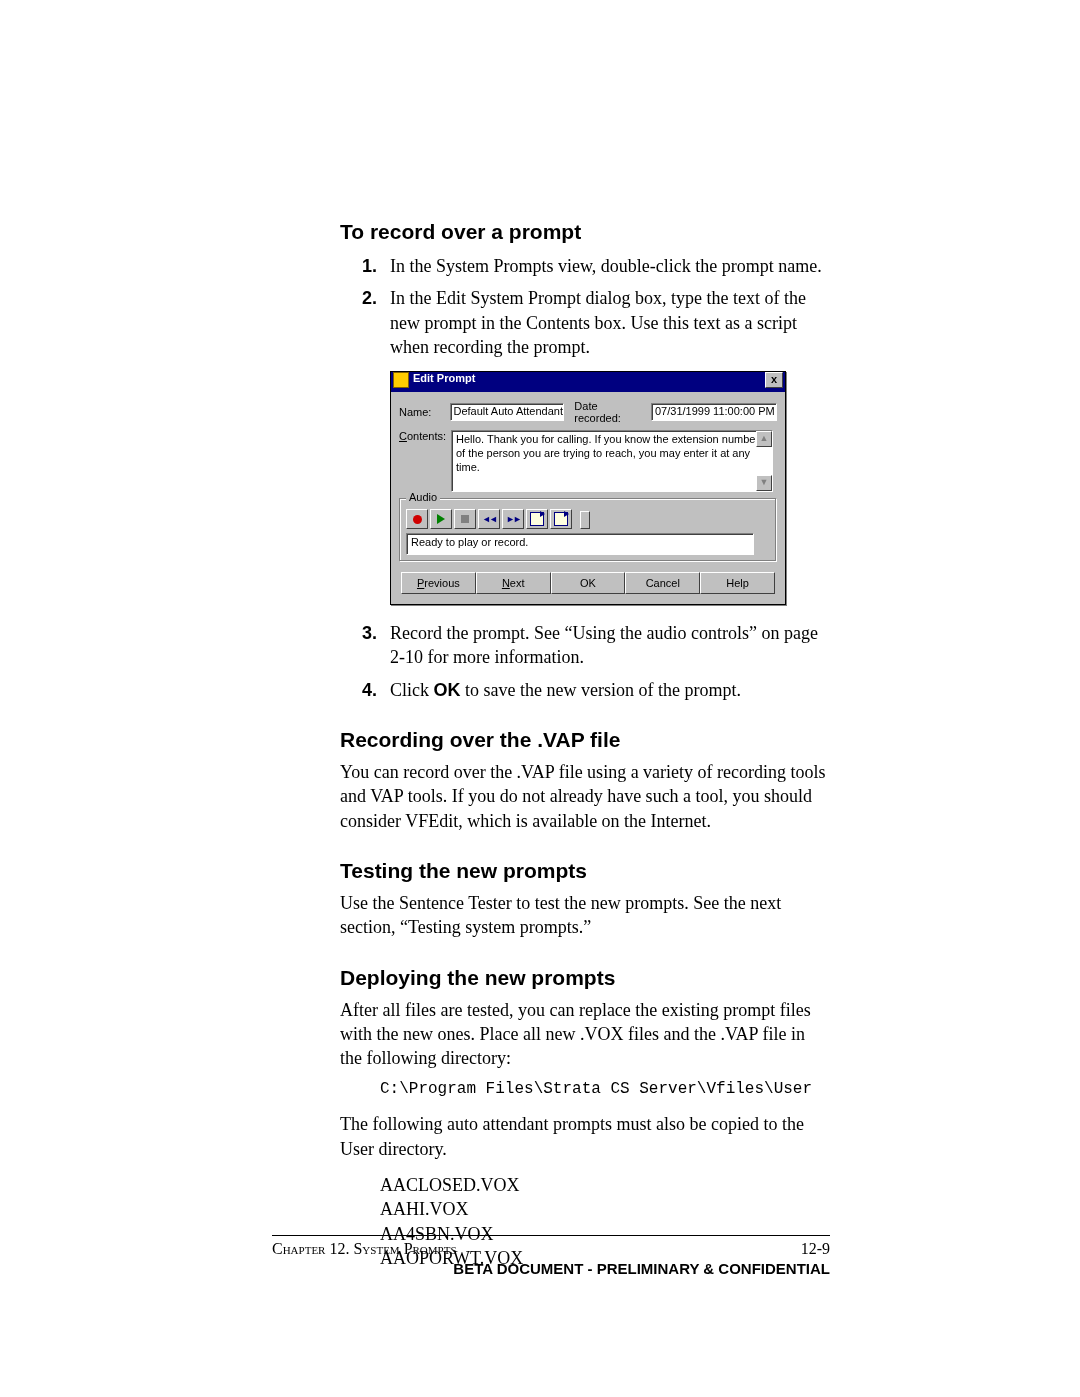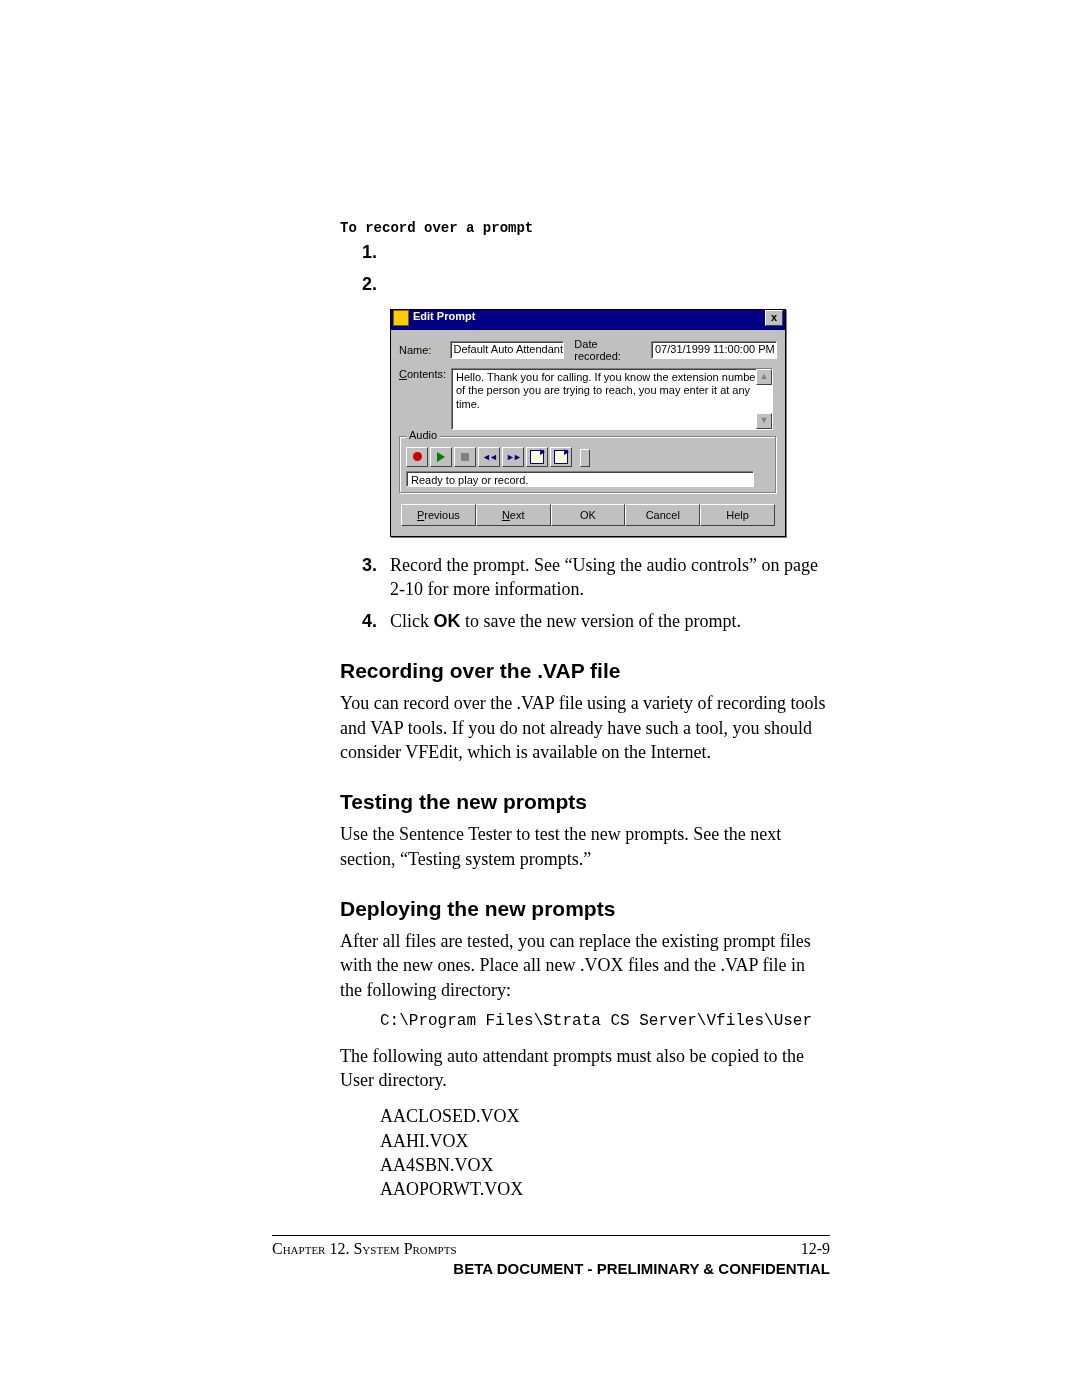--- a/index.html
+++ b/index.html
@@ -11,24 +11,24 @@
     width: 1080px;
   }
   .page {
     width: 1080px;
     height: 1397px;
     position: relative;
     box-sizing: border-box;
     padding: 220px 250px 0 340px;
   }
   .bold-heading {
-    font-family: Liberation Mono, monospace;
-    font-weight: bold;
-    font-size: 14px;
-    margin: 0 0 4px 0;
+    font-family: Liberation Sans, sans-serif;
+    font-weight: bold;
+    font-size: 21px;
+    margin: 0 0 10px 0;
   }
   .section-heading {
     font-family: Arial, Helvetica, sans-serif;
     font-weight: bold;
     font-size: 21px;
     margin: 26px 0 8px 0;
   }
   .body-text {
     font-size: 18px;
     line-height: 1.35;
@@ -215,21 +215,21 @@
     position: absolute;
     left: 0; top: -5px;
     width: 8px; height: 16px;
     background: #c0c0c0;
     border: 1px solid #fff;
     border-right-color: #404040;
     border-bottom-color: #404040;
   }
   .audio-status {
     margin-top: 2px;
-    height: 16px;
+    height: 22px;
     padding: 2px 4px;
     font-size: 11px;
   }
   .dlg-buttons {
     display: flex;
     justify-content: space-between;
     margin-top: 10px;
     padding: 0 2px;
   }
   .win-btn {
@@ -285,23 +285,25 @@
 </head>
 <body>
 
 <div class="page">
 
   <div class="bold-heading">To record over a prompt</div>
 
   <ol class="steps">
     <li>
       <span class="num">1.</span>
+      <span class="step-body">In the System Prompts view, double-click the prompt name.</span>
     </li>
     <li>
       <span class="num">2.</span>
+      <span class="step-body">In the Edit System Prompt dialog box, type the text of the new prompt in the Contents box. Use this text as a script when recording the prompt.</span>
     </li>
   </ol>
 
   <div class="dialog-wrap">
     <div class="dialog">
       <div class="titlebar">
         <div class="sys-icon"></div>
         <div class="title-text">Edit Prompt</div>
         <div class="close-btn">x</div>
       </div>

